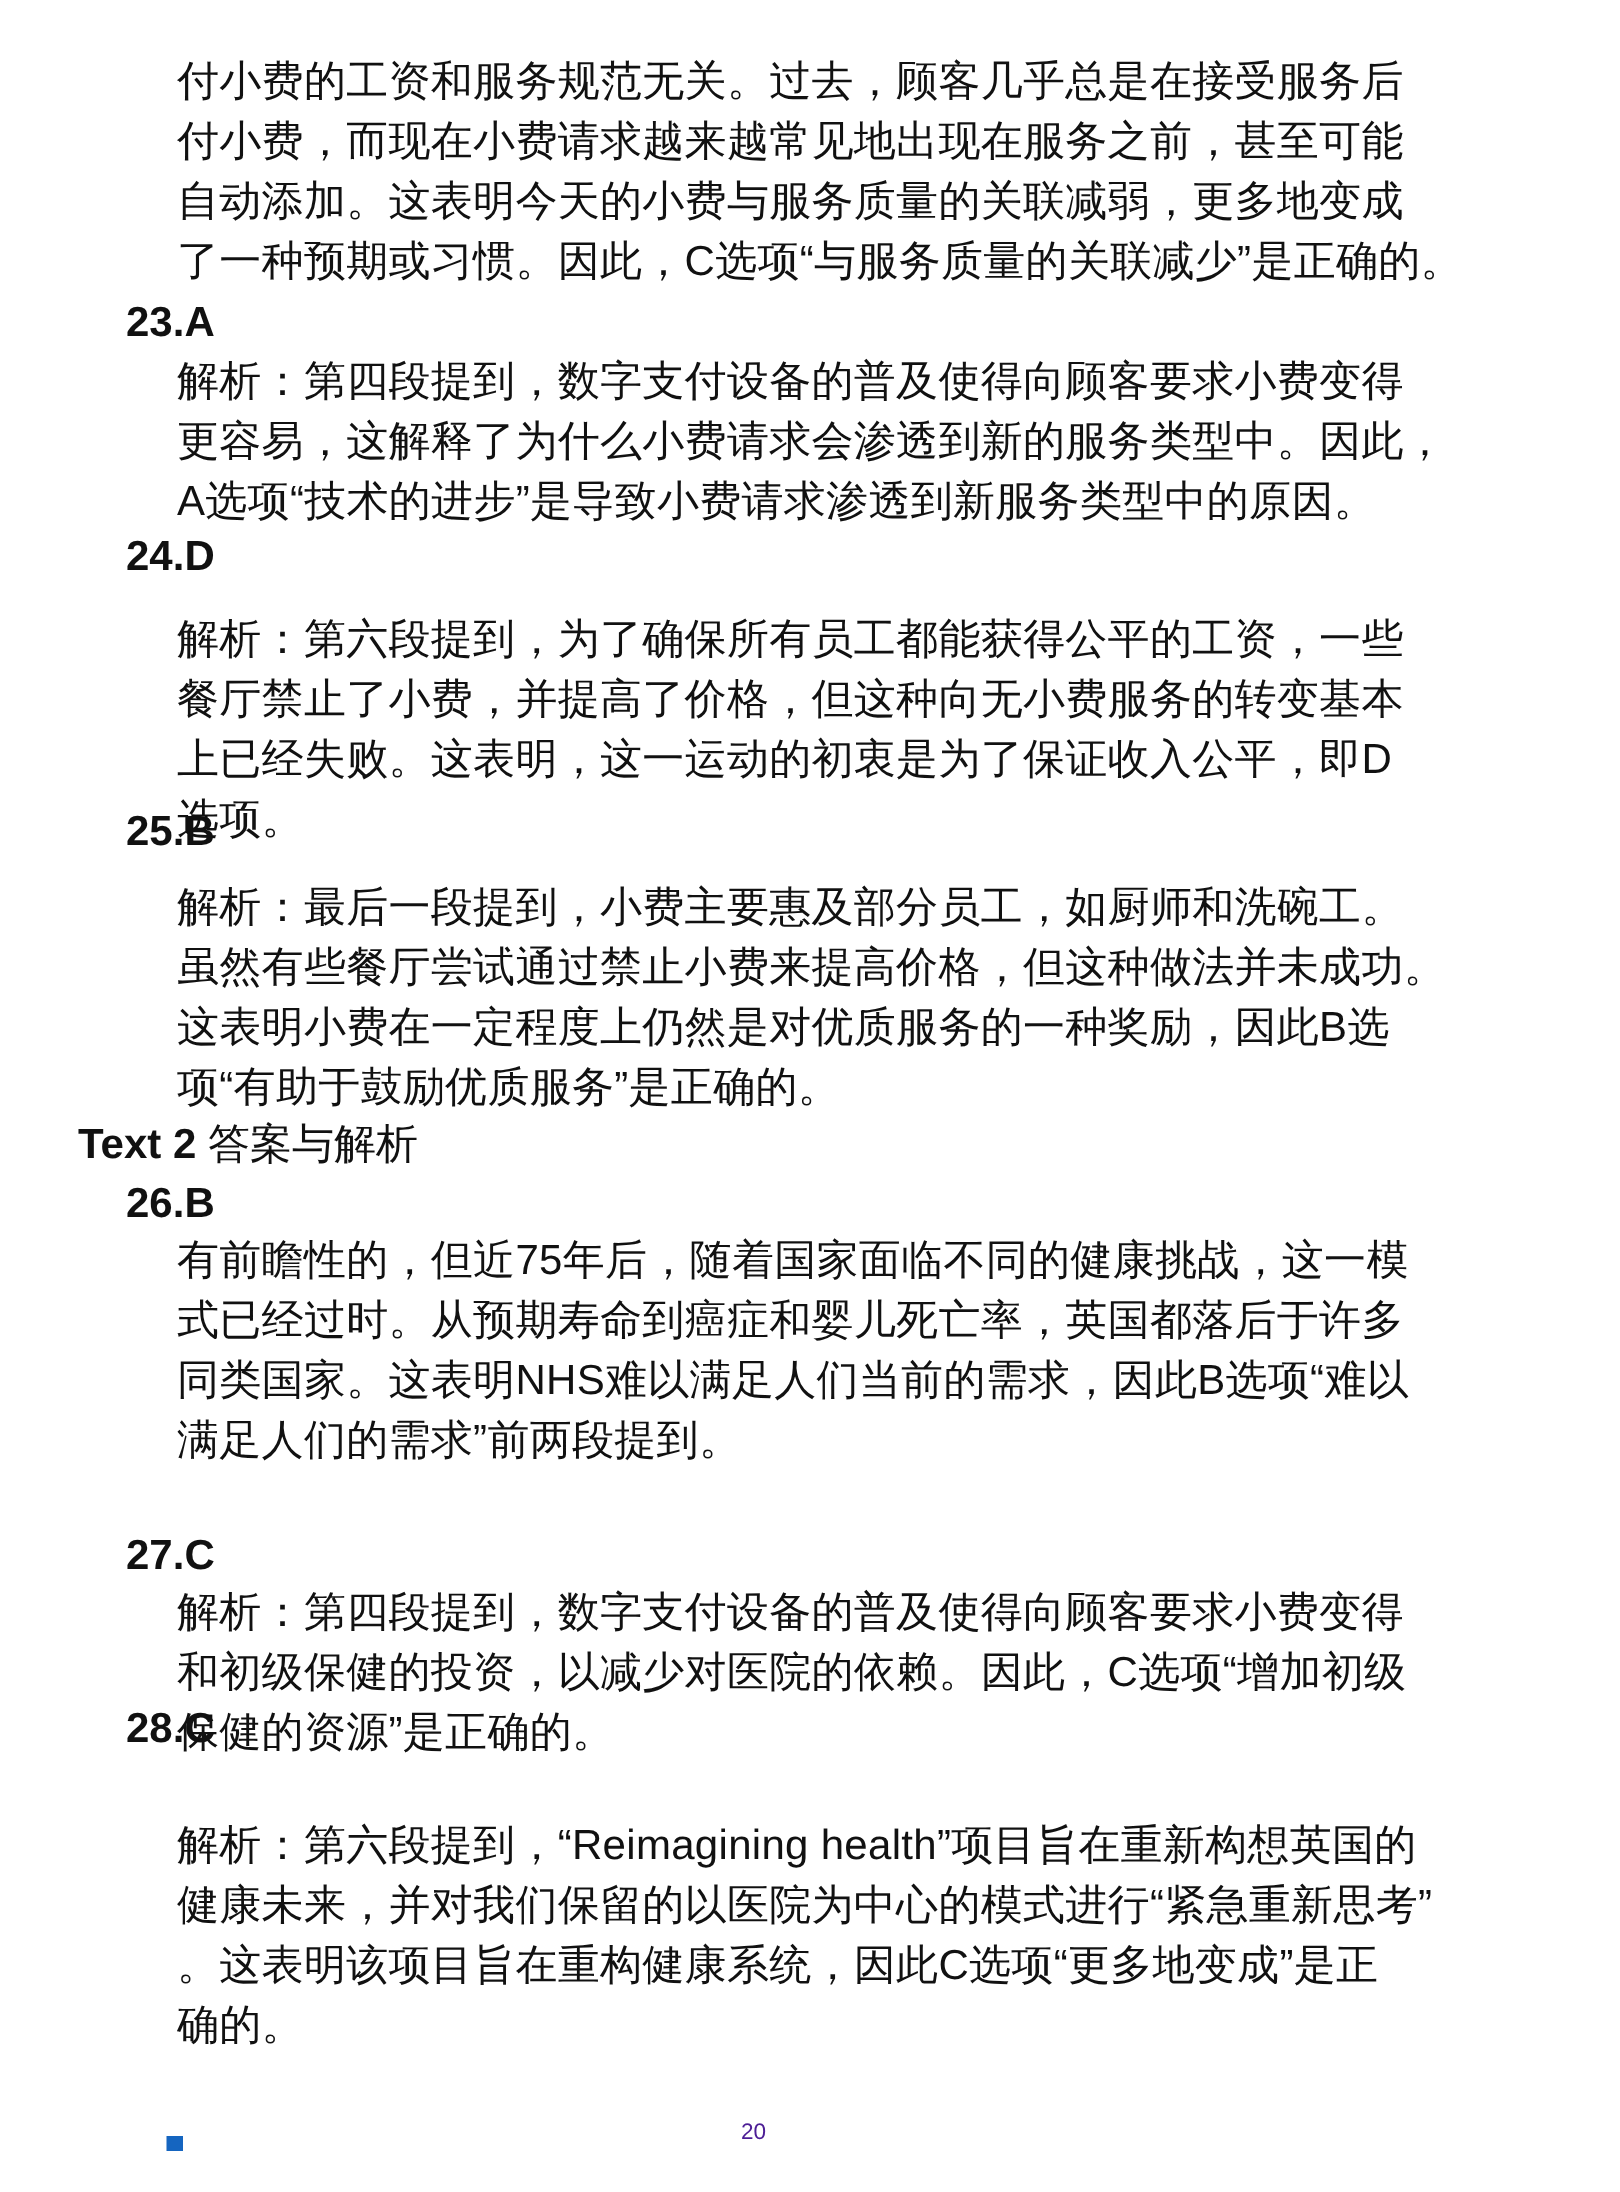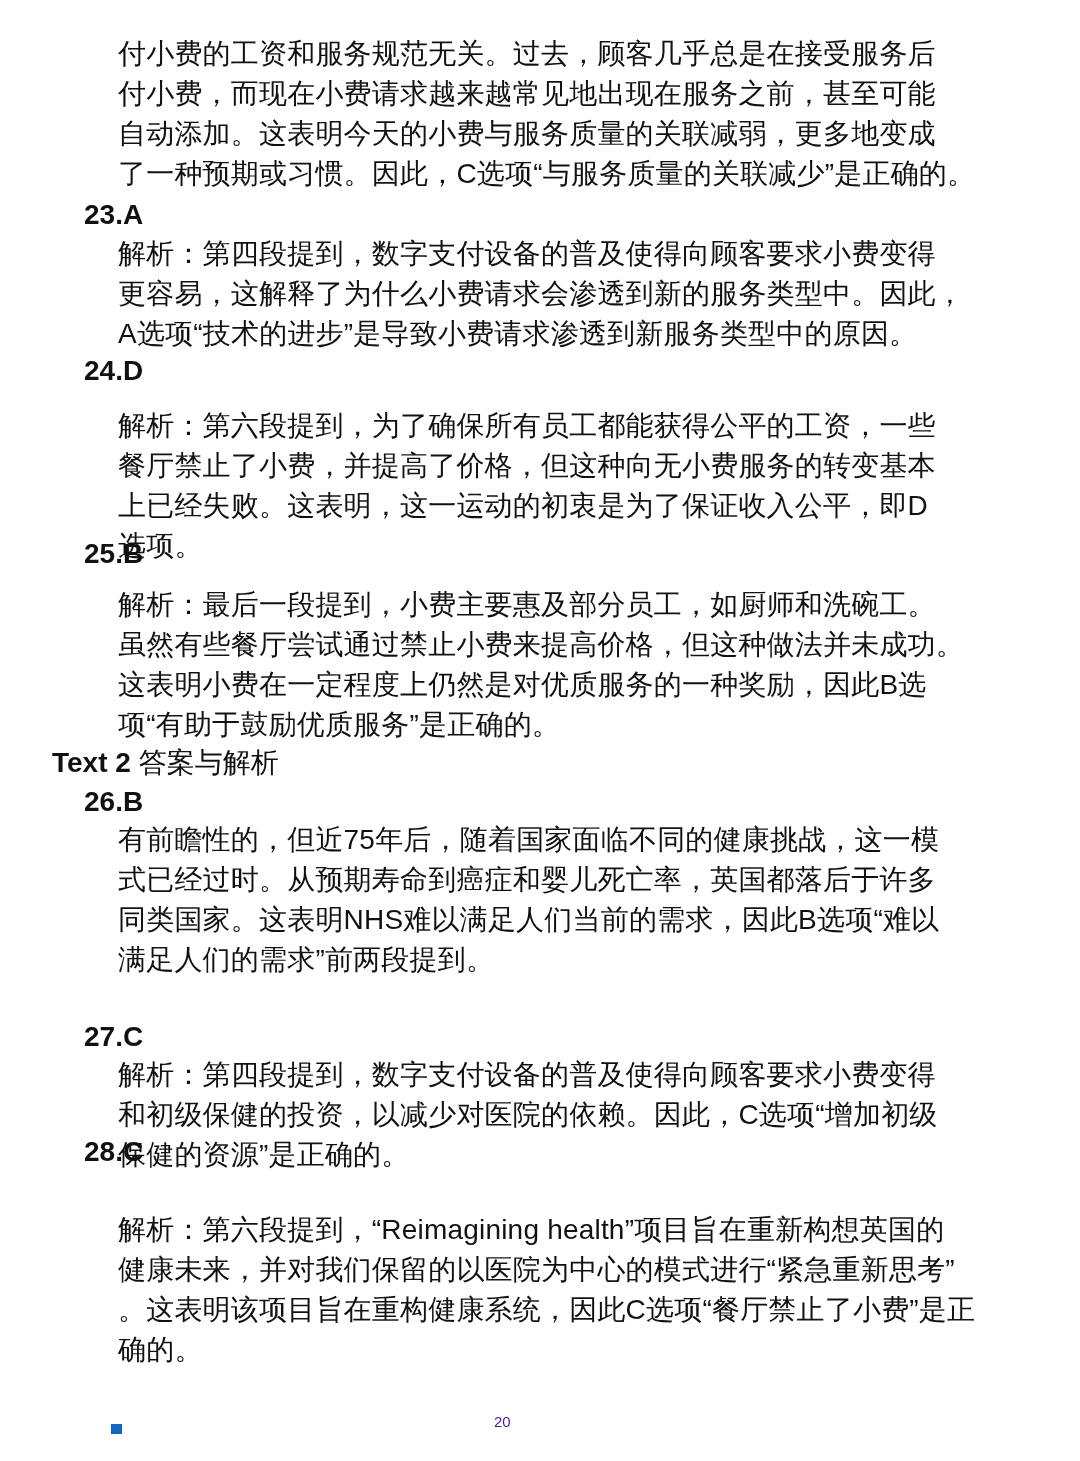--- a/index.html
+++ b/index.html
@@ -96,19 +96,19 @@
     <span class="line">和初级保健的投资，以减少对医院的依赖。因此，C选项“增加初级</span>
     <span class="line">保健的资源”是正确的。</span>
   </div>
 
   <div class="qhead" style="top:1132px">
     <span class="num">28.</span><span class="ans">C</span>
   </div>
   <div class="para" style="top:1210px">
     <span class="line">解析：第六段提到，“Reimagining health”项目旨在重新构想英国的</span>
     <span class="line">健康未来，并对我们保留的以医院为中心的模式进行“紧急重新思考”</span>
-    <span class="line">。这表明该项目旨在重构健康系统，因此C选项“餐厅禁止了小费”是正</span>
+    <span class="line">。这表明该项目旨在重构健康系统，因此C选项“更多地变成”是正</span>
     <span class="line">确的。</span>
   </div>
 
   <div class="footer-square"></div>
   <div class="page-number">20</div>
 </div>
 
 </body></html>

